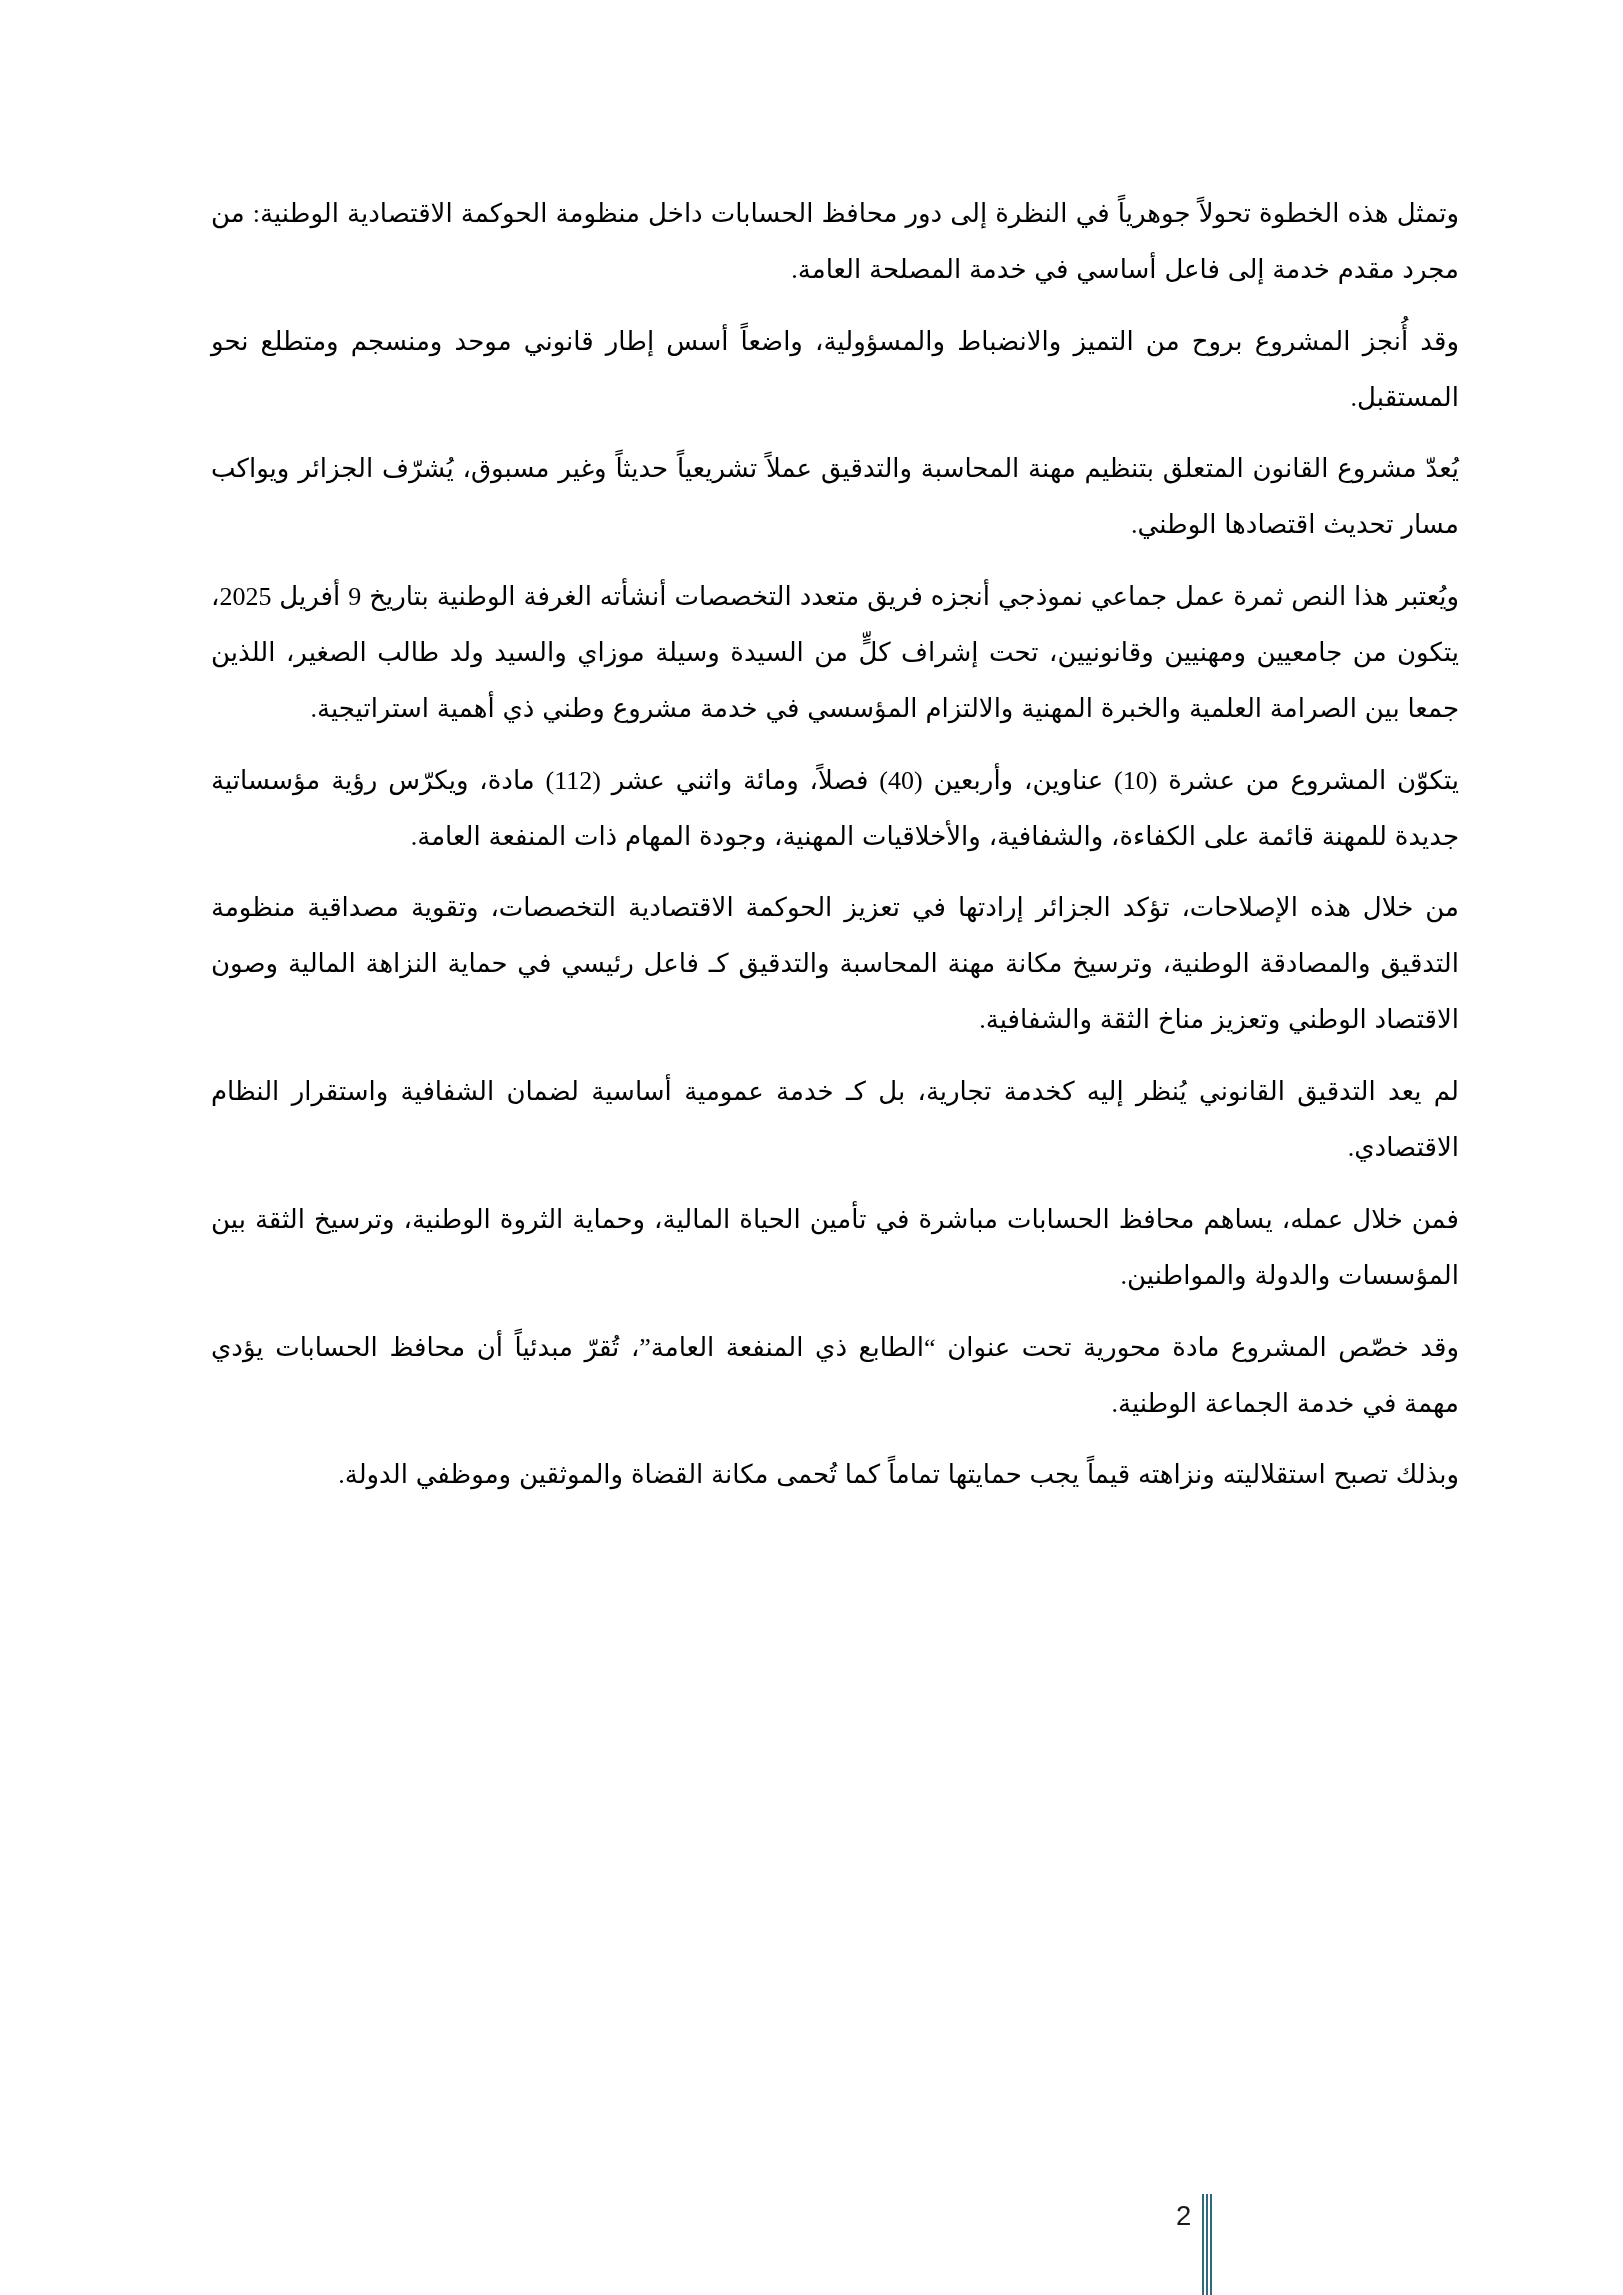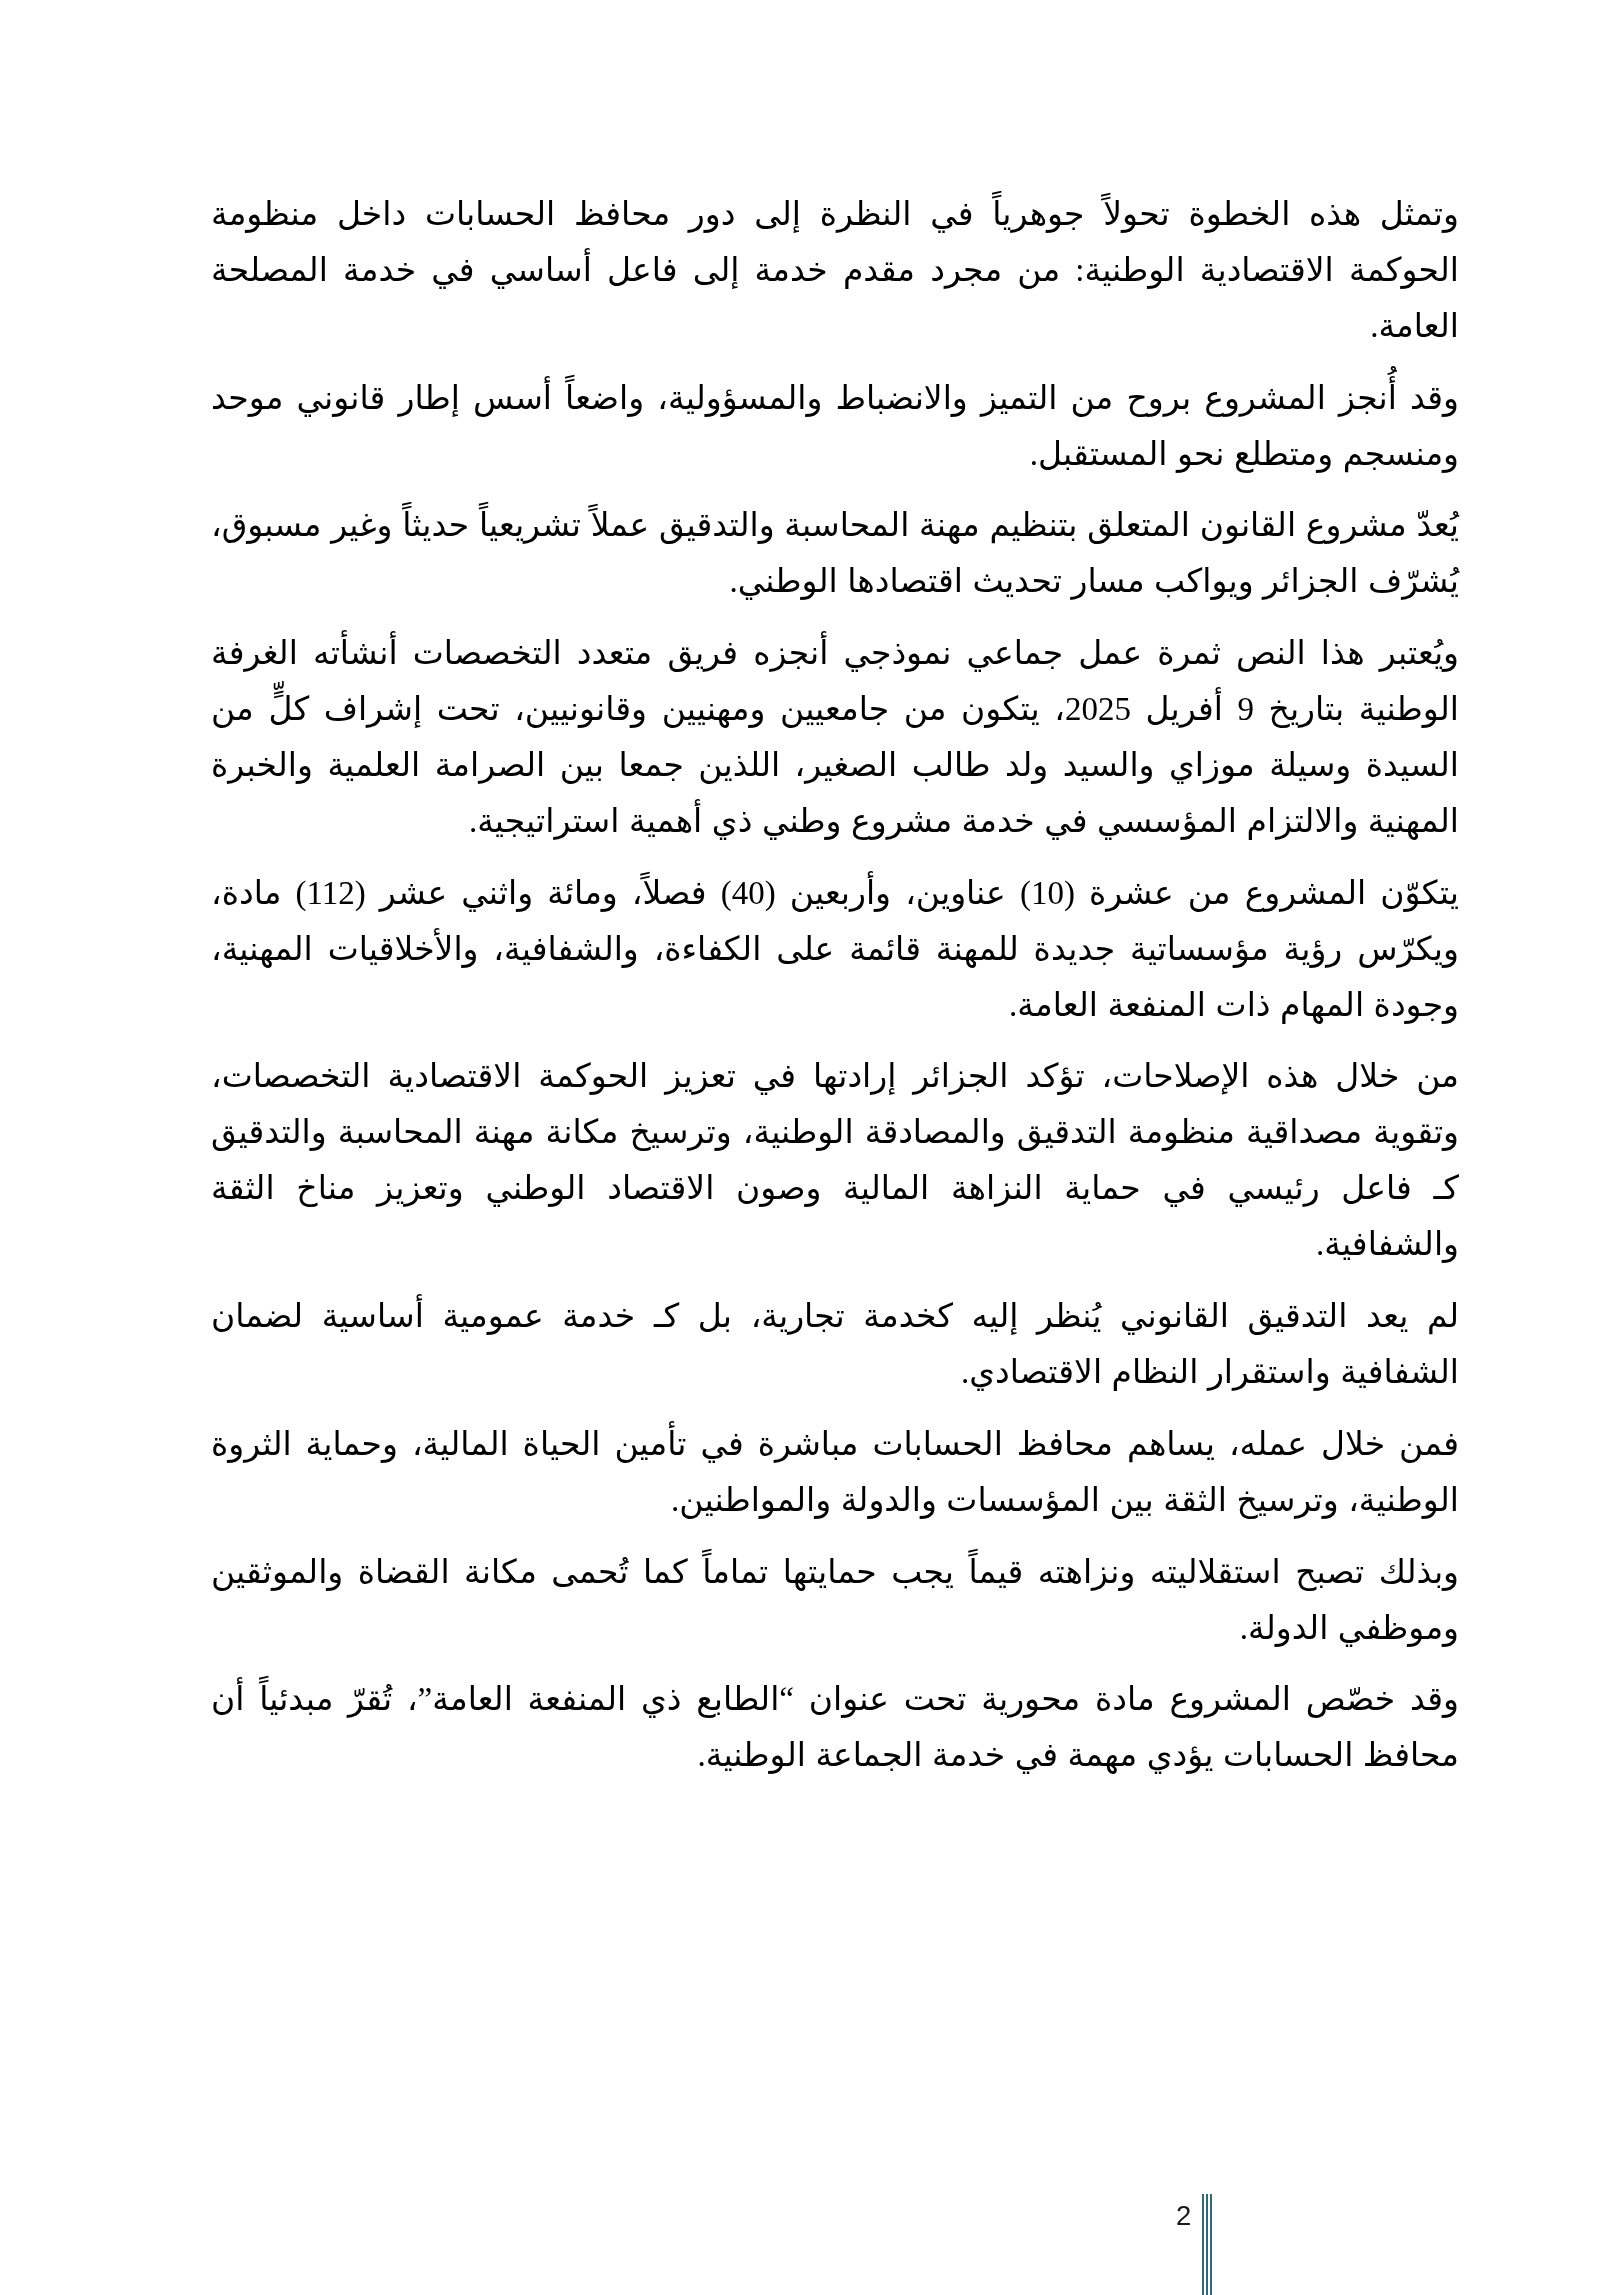--- a/index.html
+++ b/index.html
@@ -18,21 +18,21 @@
   }
   .content {
     position: absolute;
     top: 186px;
     right: 164px;
     left: 211px;
     direction: rtl;
   }
   .content p {
     margin: 0 0 15.7px 0;
-    font-size: 33px;
+    font-size: 26px;
     line-height: 56px;
     text-align: justify;
     text-align-last: right;
     word-spacing: 1.3px;
     color: #000000;
   }
   .footer {
     position: absolute;
     left: 1176px;
     top: 2194px;
@@ -69,22 +69,22 @@
 
   <div class="content">
     <p>وتمثل هذه الخطوة تحولاً جوهرياً في النظرة إلى دور محافظ الحسابات داخل منظومة الحوكمة الاقتصادية الوطنية: من مجرد مقدم خدمة إلى فاعل أساسي في خدمة المصلحة العامة.</p>
     <p>وقد أُنجز المشروع بروح من التميز والانضباط والمسؤولية، واضعاً أسس إطار قانوني موحد ومنسجم ومتطلع نحو المستقبل.</p>
     <p>يُعدّ مشروع القانون المتعلق بتنظيم مهنة المحاسبة والتدقيق عملاً تشريعياً حديثاً وغير مسبوق، يُشرّف الجزائر ويواكب مسار تحديث اقتصادها الوطني.</p>
     <p>ويُعتبر هذا النص ثمرة عمل جماعي نموذجي أنجزه فريق متعدد التخصصات أنشأته الغرفة الوطنية بتاريخ 9 أفريل 2025، يتكون من جامعيين ومهنيين وقانونيين، تحت إشراف كلٍّ من السيدة وسيلة موزاي والسيد ولد طالب الصغير، اللذين جمعا بين الصرامة العلمية والخبرة المهنية والالتزام المؤسسي في خدمة مشروع وطني ذي أهمية استراتيجية.</p>
     <p>يتكوّن المشروع من عشرة (10) عناوين، وأربعين (40) فصلاً، ومائة واثني عشر (112) مادة، ويكرّس رؤية مؤسساتية جديدة للمهنة قائمة على الكفاءة، والشفافية، والأخلاقيات المهنية، وجودة المهام ذات المنفعة العامة.</p>
     <p>من خلال هذه الإصلاحات، تؤكد الجزائر إرادتها في تعزيز الحوكمة الاقتصادية التخصصات، وتقوية مصداقية منظومة التدقيق والمصادقة الوطنية، وترسيخ مكانة مهنة المحاسبة والتدقيق كـ فاعل رئيسي في حماية النزاهة المالية وصون الاقتصاد الوطني وتعزيز مناخ الثقة والشفافية.</p>
     <p>لم يعد التدقيق القانوني يُنظر إليه كخدمة تجارية، بل كـ خدمة عمومية أساسية لضمان الشفافية واستقرار النظام الاقتصادي.</p>
     <p>فمن خلال عمله، يساهم محافظ الحسابات مباشرة في تأمين الحياة المالية، وحماية الثروة الوطنية، وترسيخ الثقة بين المؤسسات والدولة والمواطنين.</p>
+    <p>وقد خصّص المشروع مادة محورية تحت عنوان “الطابع ذي المنفعة العامة”، تُقرّ مبدئياً أن محافظ الحسابات يؤدي مهمة في خدمة الجماعة الوطنية.</p>
     <p>وبذلك تصبح استقلاليته ونزاهته قيماً يجب حمايتها تماماً كما تُحمى مكانة القضاة والموثقين وموظفي الدولة.</p>
-    <p>وقد خصّص المشروع مادة محورية تحت عنوان “الطابع ذي المنفعة العامة”، تُقرّ مبدئياً أن محافظ الحسابات يؤدي مهمة في خدمة الجماعة الوطنية.</p>
   </div>
 
   <div class="footer">
     <div class="accent-bars">
       <div class="bar"></div>
       <div class="bar"></div>
       <div class="bar"></div>
     </div>
     <div class="page-num">2</div>
   </div>

